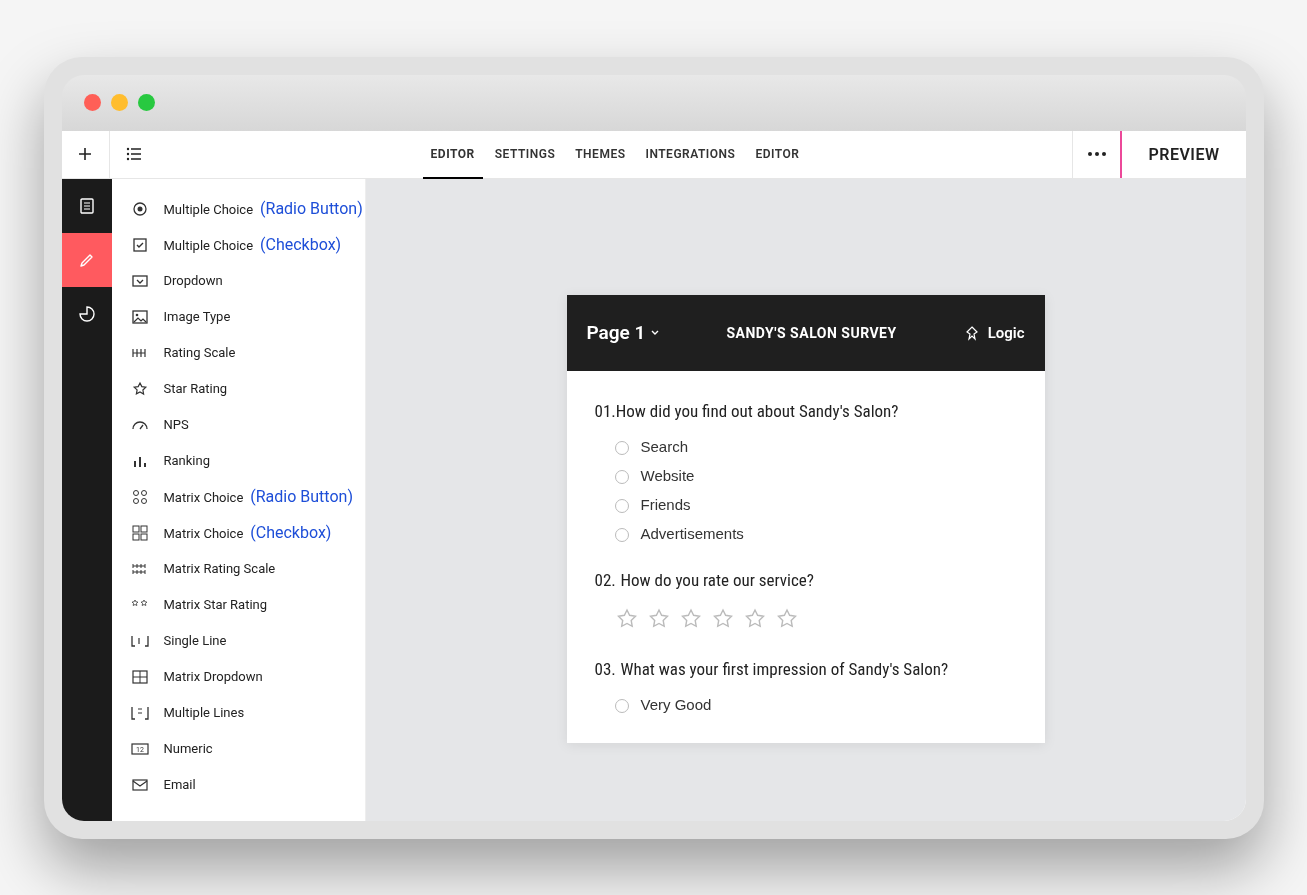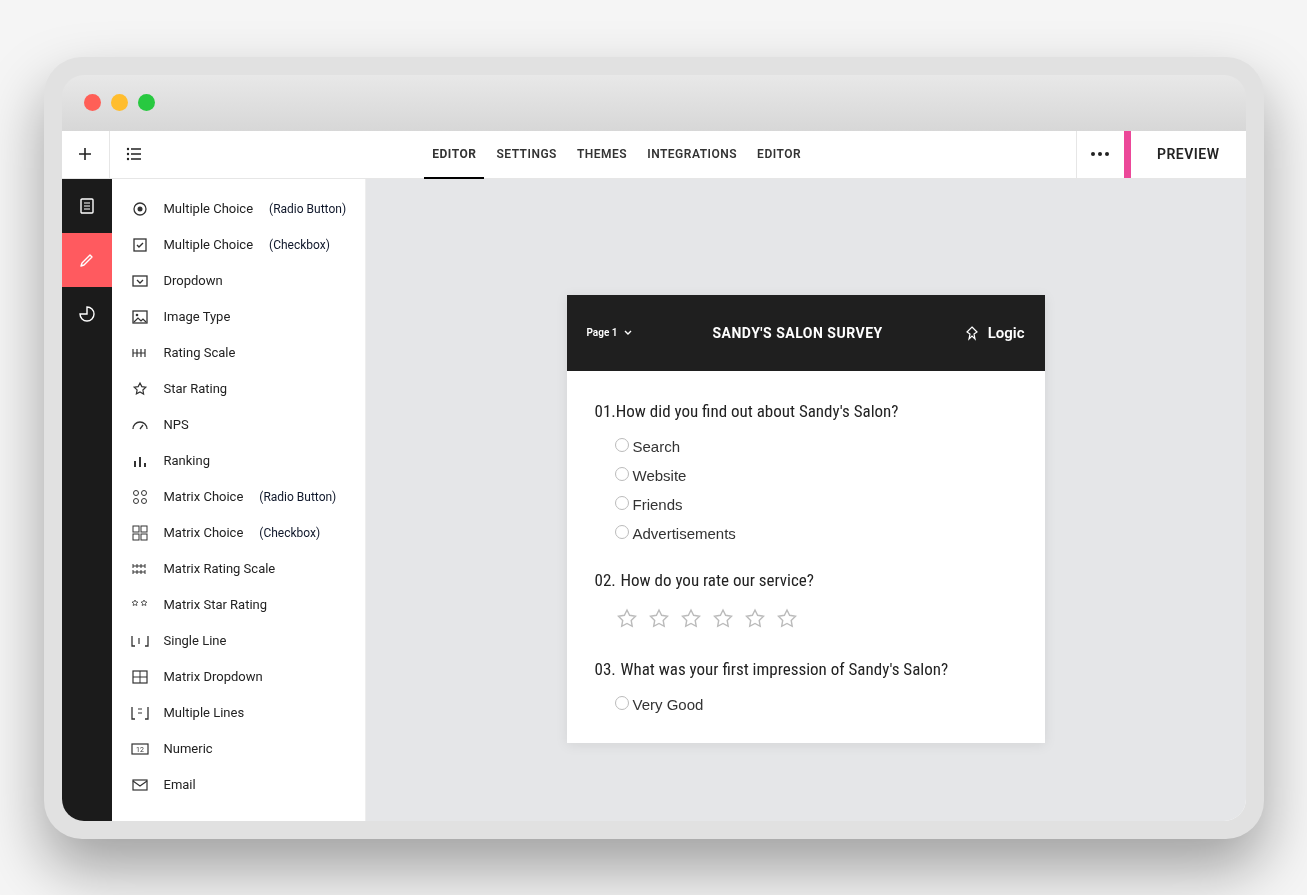--- a/index.html
+++ b/index.html
@@ -12,41 +12,41 @@
 .traffic-dot.green { background:#28c940; }
 .app { background:#fff; height:690px; border-radius:0 0 22px 22px; overflow:hidden; display:flex; flex-direction:column; }
 .top-bar { height:48px; border-bottom:1px solid #e6e6e6; display:flex; align-items:center; }
 .top-bar .icon-btn { width:48px; height:48px; display:flex; align-items:center; justify-content:center; border-right:1px solid #e6e6e6; cursor:pointer; }
 .top-bar .icon-btn:last-of-type { border-right:none; }
 .top-tabs { flex:1; display:flex; justify-content:center; gap:20px; align-items:center; height:100%; }
 .top-tabs .tab { font-size:12px; font-weight:600; letter-spacing:0.5px; color:#333; cursor:pointer; height:100%; display:flex; align-items:center; position:relative; }
 .top-tabs .tab.active { font-weight:700; }
 .top-tabs .tab.active::after { content:""; position:absolute; bottom:-1px; left:-8px; right:-8px; height:2px; background:#000; }
 .top-bar .dots-btn { width:48px; height:48px; display:flex; align-items:center; justify-content:center; border-left:1px solid #e6e6e6; cursor:pointer; }
-.top-bar .preview-btn { padding:0 26px; font-size:14px; font-weight:600; letter-spacing:0.5px; color:#222; cursor:pointer; border-left:7px solid #ec4899; height:100%; display:flex; align-items:center; }
+.top-bar .preview-btn { padding:0 26px; font-size:16px; font-weight:600; letter-spacing:0.5px; color:#222; cursor:pointer; border-left:2px solid #ec4899; height:100%; display:flex; align-items:center; }
 .body { flex:1; display:flex; overflow:hidden; }
 .rail { width:50px; background:#1b1b1b; display:flex; flex-direction:column; }
 .rail .rail-item { width:50px; height:54px; display:flex; align-items:center; justify-content:center; cursor:pointer; color:#fff; }
 .rail .rail-item.active { background:#ff5a5f; }
 .field-panel { width:254px; background:#fff; border-right:1px solid #eee; padding:12px 0; overflow-y:auto; }
 .field-row { display:flex; align-items:center; gap:14px; padding:8px 18px; cursor:grab; font-size:13px; color:#222; }
 .field-row .ficon { width:20px; height:20px; display:flex; align-items:center; justify-content:center; color:#333; flex-shrink:0; }
 .field-row .fname { white-space:nowrap; }
-.field-row .fsub { color:#0f172a; font-size:12px; margin-left:13px; }
+.field-row .fsub { color:#1d4ed8; font-size:16px; margin-left:3px; }
 .canvas { flex:1; background:#e5e6e8; display:flex; justify-content:center; padding-top:116px; overflow-y:auto; }
 .survey-card { width:478px; background:#fff; height:max-content; box-shadow:0 2px 12px rgba(0,0,0,0.08); }
 .survey-header { background:#1f1f1f; color:#fff; height:76px; display:flex; align-items:center; justify-content:space-between; padding:0 20px; }
-.page-sel { display:flex; align-items:center; gap:6px; font-size:10px; font-weight:600; cursor:pointer; }
+.page-sel { display:flex; align-items:center; gap:6px; font-size:19px; font-weight:600; cursor:pointer; }
 .survey-title { font-size:14px; font-weight:700; letter-spacing:0.5px; }
 .logic-btn { display:flex; align-items:center; gap:8px; font-size:15px; font-weight:600; cursor:pointer; }
 .survey-body { padding:30px 28px 20px; }
 .q { margin-bottom:28px; }
 .q-text { font-family:"Helvetica Neue",Arial,sans-serif; font-weight:400; font-size:17px; color:#222; margin-bottom:16px; font-stretch:condensed; }
 .opts { display:flex; flex-direction:column; gap:12px; padding-left:20px; }
-.opt { display:flex; align-items:flex-start; gap:4px; cursor:pointer; }
+.opt { display:flex; align-items:flex-end; gap:12px; cursor:pointer; }
 .opt .radio { width:14px; height:14px; border:1.5px solid #bbb; border-radius:50%; flex-shrink:0; }
 .opt .olabel { font-size:15px; color:#333; font-family:"Helvetica Neue",Arial,sans-serif; font-stretch:condensed; }
 .stars { display:flex; gap:8px; padding-left:20px; }
 .stars svg { width:24px; height:24px; cursor:pointer; }
 svg { display:block; }
 </style>
 </head>
 <body>
 
 <div class="device-frame">

